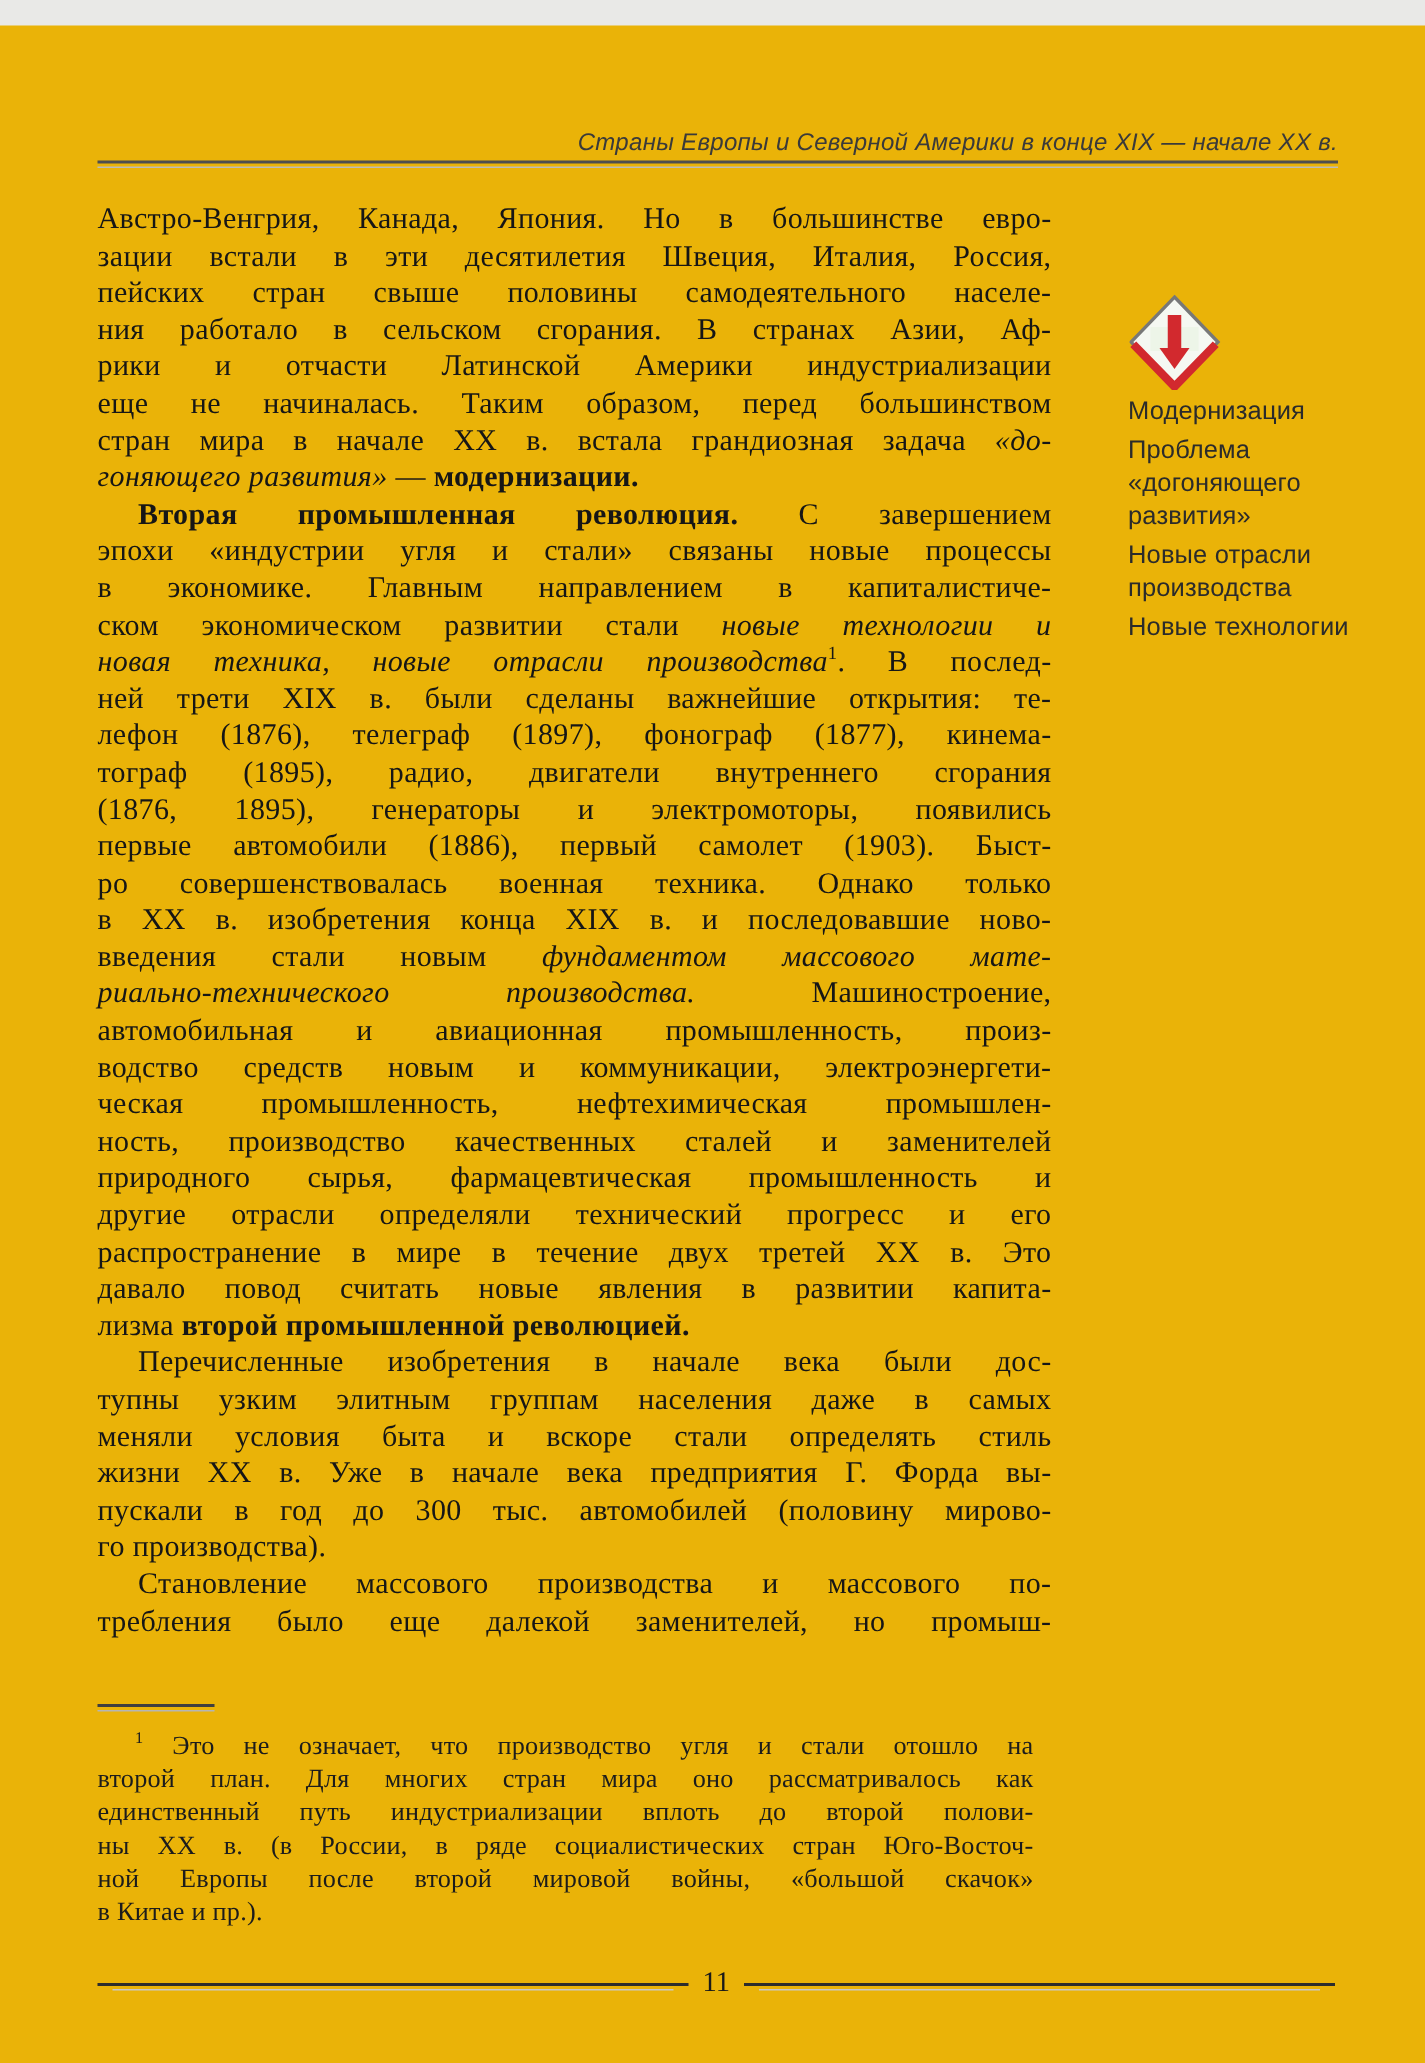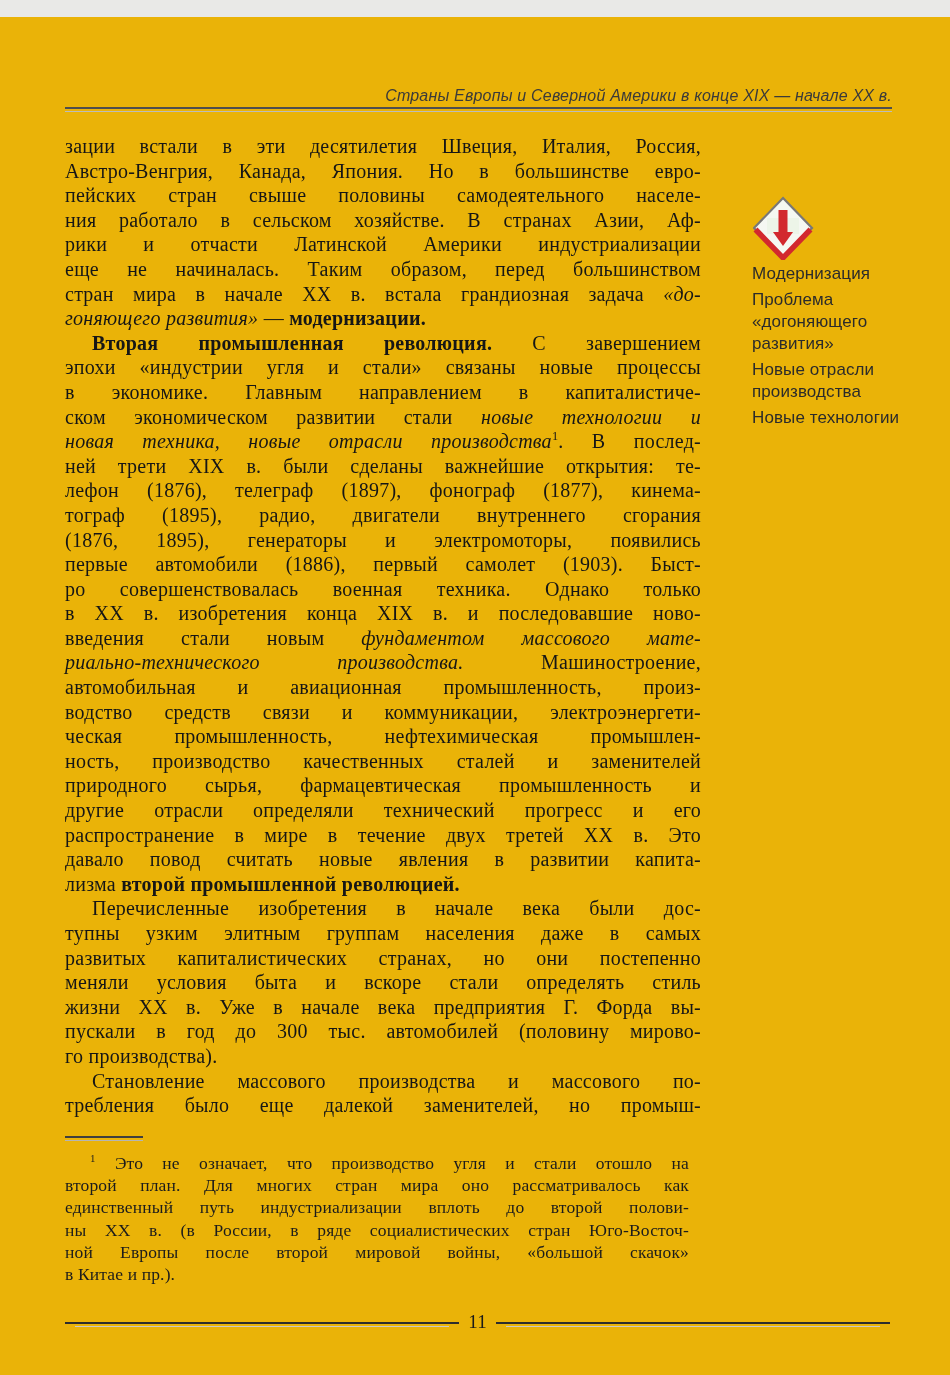--- a/index.html
+++ b/index.html
@@ -87,24 +87,24 @@
 
   <div class="running-head">Страны Европы и Северной Америки в конце XIX — начале XX в.</div>
 
   <div class="head-rule">
     <div class="r1"></div>
       <div class="r2"></div>
   </div>
 
   <div class="body-col" id="body-col">
       <div>
+        <div class="line"><span>Австро-Венгрия, Канада, Япония. Но в большинстве евро-</span></div>
         <div class="line"><span>зации встали в эти десятилетия Швеция, Италия, Россия,</span></div>
-        <div class="line"><span>Австро-Венгрия, Канада, Япония. Но в большинстве евро-</span></div>
         <div class="line"><span>пейских стран свыше половины самодеятельного населе-</span></div>
-        <div class="line"><span>ния работало в сельском хозяйстве. В странах Азии, Аф-</span></div>
+        <div class="line"><span>ния работало в сельском сгорания. В странах Азии, Аф-</span></div>
         <div class="line"><span>рики и отчасти Латинской Америки индустриализации</span></div>
         <div class="line"><span>еще не начиналась. Таким образом, перед большинством</span></div>
         <div class="line"><span>стран мира в начале XX в. встала грандиозная задача </span><span class="seg-i">«до-</span></div>
         <div class="line end"><span class="seg-i">гоняющего развития»</span><span> — </span><span class="seg-b">модернизации.</span></div>
       </div>
       <div>
         <div class="line ind"><span class="seg-b">Вторая промышленная революция.</span><span>  С завершением</span></div>
         <div class="line"><span>эпохи «индустрии угля и стали» связаны новые процессы</span></div>
         <div class="line"><span>в экономике. Главным направлением в капиталистиче-</span></div>
         <div class="line"><span>ском экономическом развитии стали </span><span class="seg-i">новые технологии и</span></div>
@@ -112,33 +112,32 @@
         <div class="line"><span>ней трети XIX в. были сделаны важнейшие открытия: те-</span></div>
         <div class="line"><span>лефон (1876), телеграф (1897), фонограф (1877), кинема-</span></div>
         <div class="line"><span>тограф (1895), радио, двигатели внутреннего сгорания</span></div>
         <div class="line"><span>(1876, 1895), генераторы и электромоторы, появились</span></div>
         <div class="line"><span>первые автомобили (1886), первый самолет (1903). Быст-</span></div>
         <div class="line"><span>ро совершенствовалась военная техника. Однако только</span></div>
         <div class="line"><span>в XX в. изобретения конца XIX в. и последовавшие ново-</span></div>
         <div class="line"><span>введения стали новым </span><span class="seg-i">фундаментом массового мате-</span></div>
         <div class="line"><span class="seg-i">риально-технического производства.</span><span> Машиностроение,</span></div>
         <div class="line"><span>автомобильная и авиационная промышленность, произ-</span></div>
-        <div class="line"><span>водство средств связи и коммуникации, электроэнергети-</span></div>
+        <div class="line"><span>водство средств новым и коммуникации, электроэнергети-</span></div>
         <div class="line"><span>ческая промышленность, нефтехимическая промышлен-</span></div>
         <div class="line"><span>ность, производство качественных сталей и заменителей</span></div>
         <div class="line"><span>природного сырья, фармацевтическая промышленность и</span></div>
         <div class="line"><span>другие отрасли определяли технический прогресс и его</span></div>
         <div class="line"><span>распространение в мире в течение двух третей XX в. Это</span></div>
         <div class="line"><span>давало повод считать новые явления в развитии капита-</span></div>
         <div class="line end"><span>лизма </span><span class="seg-b">второй промышленной революцией.</span></div>
       </div>
       <div>
         <div class="line ind"><span>Перечисленные изобретения в начале века были дос-</span></div>
         <div class="line"><span>тупны узким элитным группам населения даже в самых</span></div>
-        <div class="line"><span>развитых капиталистических странах, но они постепенно</span></div>
         <div class="line"><span>меняли условия быта и вскоре стали определять стиль</span></div>
         <div class="line"><span>жизни XX в. Уже в начале века предприятия Г. Форда вы-</span></div>
         <div class="line"><span>пускали в год до 300 тыс. автомобилей (половину мирово-</span></div>
         <div class="line end"><span>го производства).</span></div>
       </div>
       <div>
         <div class="line ind"><span>Становление массового производства и массового по-</span></div>
         <div class="line"><span>требления было еще далекой заменителей, но промыш-</span></div>
       </div>
     </div>

